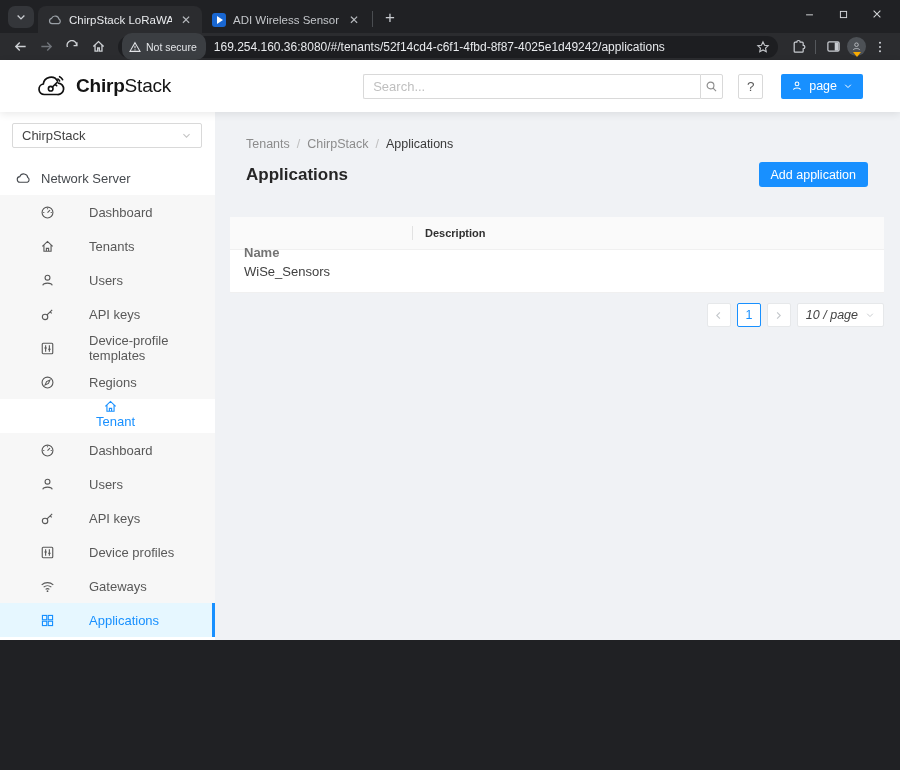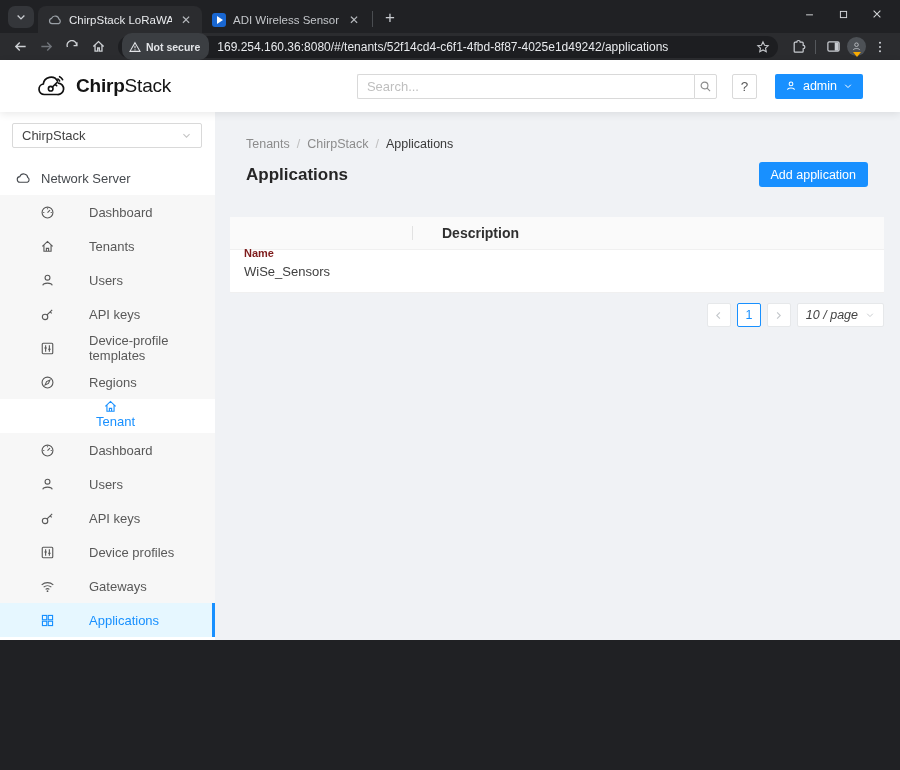--- a/index.html
+++ b/index.html
@@ -25,21 +25,21 @@
   .new-tab { width:26px; height:26px; margin-bottom:2px; display:flex; align-items:center; justify-content:center;
              color:#c9ccd1; font-size:17px; border-radius:50%; cursor:pointer; }
   .win-controls { margin-left:auto; display:flex; align-self:flex-start; }
   .win-btn { width:34px; height:28px; display:flex; align-items:center; justify-content:center; color:#d4d6d9; cursor:pointer; }
 
   .toolbar { height:27px; background:#2b2c2f; display:flex; align-items:center; padding:0 8px; gap:2px; }
   .nav-btn { width:24px; height:22px; display:flex; align-items:center; justify-content:center; color:#cdd0d4; cursor:pointer; border-radius:50%; }
   .nav-btn.disabled { color:#70747a; }
   .omnibox { flex:1; height:22px; margin:0 6px; background:#1d1e21; border-radius:12px; display:flex; align-items:center; padding:0 8px 0 4px; }
   .sec-chip { display:flex; align-items:center; gap:5px; background:#3b3e42; border-radius:10px; height:27px; padding:0 9px 0 7px;
-              color:#e3e5e8; font-size:10.5px; font-weight:bold; cursor:pointer; flex:none; }
+              color:#e3e5e8; font-size:10.5px; font-weight:normal; cursor:pointer; flex:none; }
   .url-text { flex:1; color:#e8eaed; font-size:12px; margin-left:8px; white-space:nowrap; overflow:hidden; }
   .star-btn { flex:none; color:#c3c6ca; margin-left:6px; cursor:pointer; }
   .tb-icon { width:24px; height:22px; display:flex; align-items:center; justify-content:center; color:#c9ccd1; cursor:pointer; }
   .tb-divider { width:1px; height:14px; background:#55585c; margin:0 3px; }
   .avatar { width:19px; height:19px; border-radius:50%; background:#4d5156; position:relative; display:flex; align-items:center; justify-content:center; cursor:pointer; }
   .avatar .sync-arrow { position:absolute; bottom:-1px; left:50%; transform:translateX(-50%); width:0; height:0;
                         border-left:4px solid transparent; border-right:4px solid transparent; border-top:5px solid #f9ab00; }
 
   
   .app { height:580px; background:#fff; display:flex; flex-direction:column; }
@@ -80,22 +80,22 @@
   .breadcrumb .crumb { cursor:pointer; }
   .breadcrumb .sep { margin:0 7px; color:#bfbfbf; }
   .breadcrumb .current { color:#3a3a3a; cursor:default; }
   .page-head { display:flex; align-items:center; justify-content:space-between; padding:0 16px; margin-top:11px; }
   .page-title { font-size:17px; font-weight:bold; color:#262626; }
   .add-btn { height:25px; padding:0 12px; background:#1890ff; color:#fff; border:none; border-radius:3px;
              font-size:12.5px; cursor:pointer; font-family:"Liberation Sans",sans-serif; }
 
   .card { margin-top:30px; background:#fff; border-radius:2px; }
   .t-head { display:flex; align-items:center; height:33px; background:#fafafa; border-bottom:1px solid #f0f0f0; }
-  .t-head .col-name { width:182px; padding-left:14px; font-size:11px; font-weight:bold; color:#7f1d1d;margin-top:39px; }
-  .t-head .col-desc { flex:1; position:relative; padding-left:30px; font-size:14px; font-weight:bold; color:#303030; }
+  .t-head .col-name { width:182px; padding-left:14px; font-size:13px; font-weight:bold; color:#737373;margin-top:39px; }
+  .t-head .col-desc { flex:1; position:relative; padding-left:13px; font-size:11px; font-weight:bold; color:#303030; }
   .t-head .col-desc::before { content:""; position:absolute; left:0; top:50%; transform:translateY(-50%);
                               width:1px; height:14px; background:#e2e2e2; }
   .t-row { display:flex; align-items:center; height:43px; border-bottom:1px solid #f0f0f0; }
   .t-row .cell-name { width:182px; padding-left:14px; font-size:13px; }
   .t-row .cell-name a { color:#404040; text-decoration:none; cursor:pointer; }
   .t-row .cell-desc { flex:1; padding-left:13px; font-size:13px; color:#595959; }
 
   .pagination { margin-top:10px; display:flex; justify-content:flex-end; align-items:center; gap:6px; }
   .pg-btn { width:24px; height:24px; background:#fff; border:1px solid #e6e8ea; border-radius:2px;
             display:flex; align-items:center; justify-content:center; color:#c3c7cb; cursor:pointer; }
@@ -243,21 +243,21 @@
             <path d="M10 10l3.6 3.6" stroke="currentColor" stroke-width="1.4"></path>
           </svg>
       </button>
     </div>
     <button class="help-btn">?</button>
     <button class="admin-btn">
       <svg width="12" height="12" viewBox="0 0 16 16">
           <circle cx="8" cy="5.2" r="2.5" fill="none" stroke="#fff" stroke-width="1.4"></circle>
           <path d="M3.3 13c.7-3 8.7-3 9.4 0" fill="none" stroke="#fff" stroke-width="1.4"></path>
         </svg>
-      <span>admin</span>
+      <span>page</span>
       <svg width="10" height="10" viewBox="0 0 16 16">
           <path d="M3.5 6l4.5 4.5L12.5 6" fill="none" stroke="#fff" stroke-width="1.6"></path>
         </svg>
     </button>
   </div>
 
   <div class="app-body">
 
     <div class="sidebar">
       <div class="org-select">

